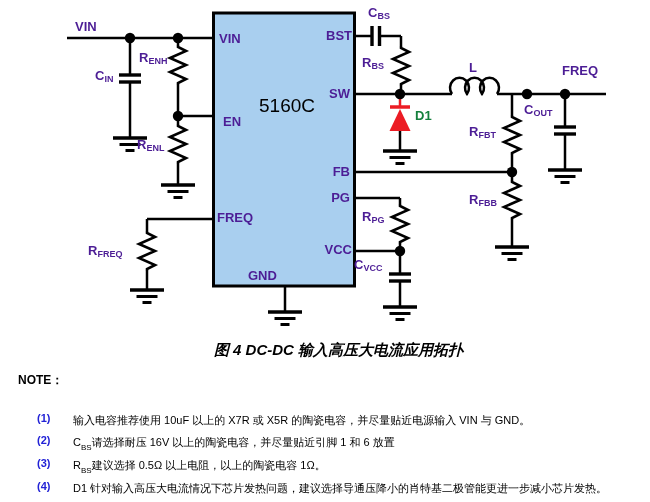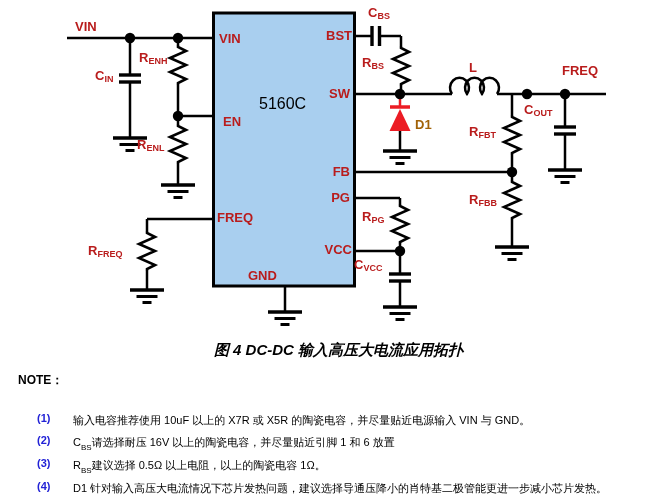--- a/index.html
+++ b/index.html
@@ -1,22 +1,22 @@
 <!DOCTYPE html>
 <html><head>
 <meta charset="utf-8">
 <style>
   html,body{margin:0;padding:0;background:#fff;}
   .canvas{position:relative;width:650px;height:502px;background:#fff;overflow:hidden;
           font-family:"Liberation Sans",sans-serif;}
   svg{position:absolute;left:0;top:0;}
-  .lbl{position:absolute;font-weight:bold;font-size:13px;color:#b91c1c;white-space:nowrap;line-height:1;}
+  .lbl{position:absolute;font-weight:bold;font-size:13px;color:#4c1d95;white-space:nowrap;line-height:1;}
   .lbl sub{font-size:9px;font-weight:bold;position:relative;top:2px;vertical-align:baseline;}
-  .red{color:#a16207;margin-top:9px;}
-  .chipname{position:absolute;font-size:16px;font-weight:400;color:#000;white-space:nowrap;line-height:1;}
+  .red{color:#15803d;}
+  .chipname{position:absolute;font-size:19px;font-weight:400;color:#000;white-space:nowrap;line-height:1;}
   .caption{position:absolute;top:341px;left:27px;width:623px;text-align:center;
            font-size:15px;font-weight:bold;font-style:italic;color:#000;}
   .note-title{position:absolute;left:18px;top:372px;font-size:12px;font-weight:bold;color:#000;}
   .note-num{position:absolute;left:37px;font-size:11px;font-weight:bold;color:#2222D6;white-space:nowrap;}
   .note-text{position:absolute;left:73px;font-size:11px;color:#000;white-space:nowrap;}
   .note-text sub{font-size:8px;position:relative;top:1px;}
 </style>
 </head>
 <body>
 

